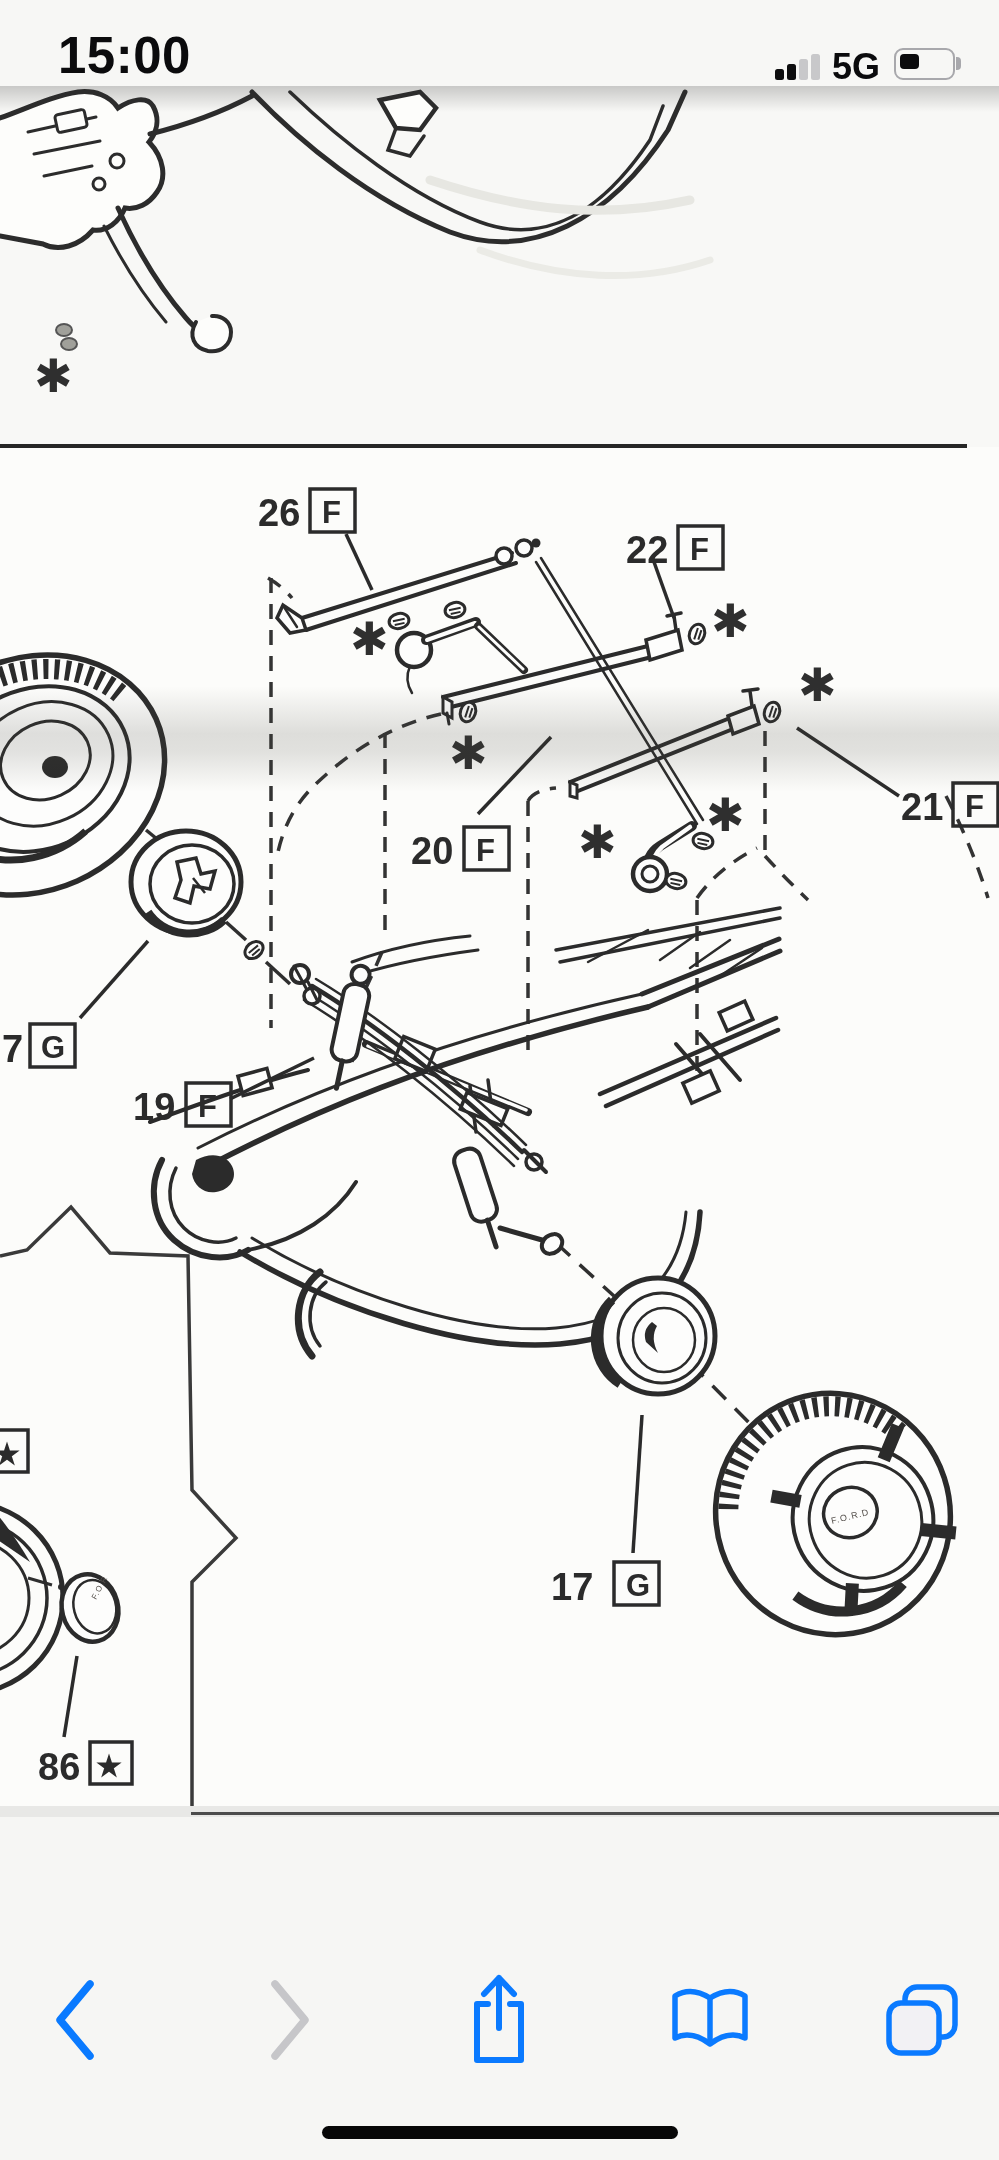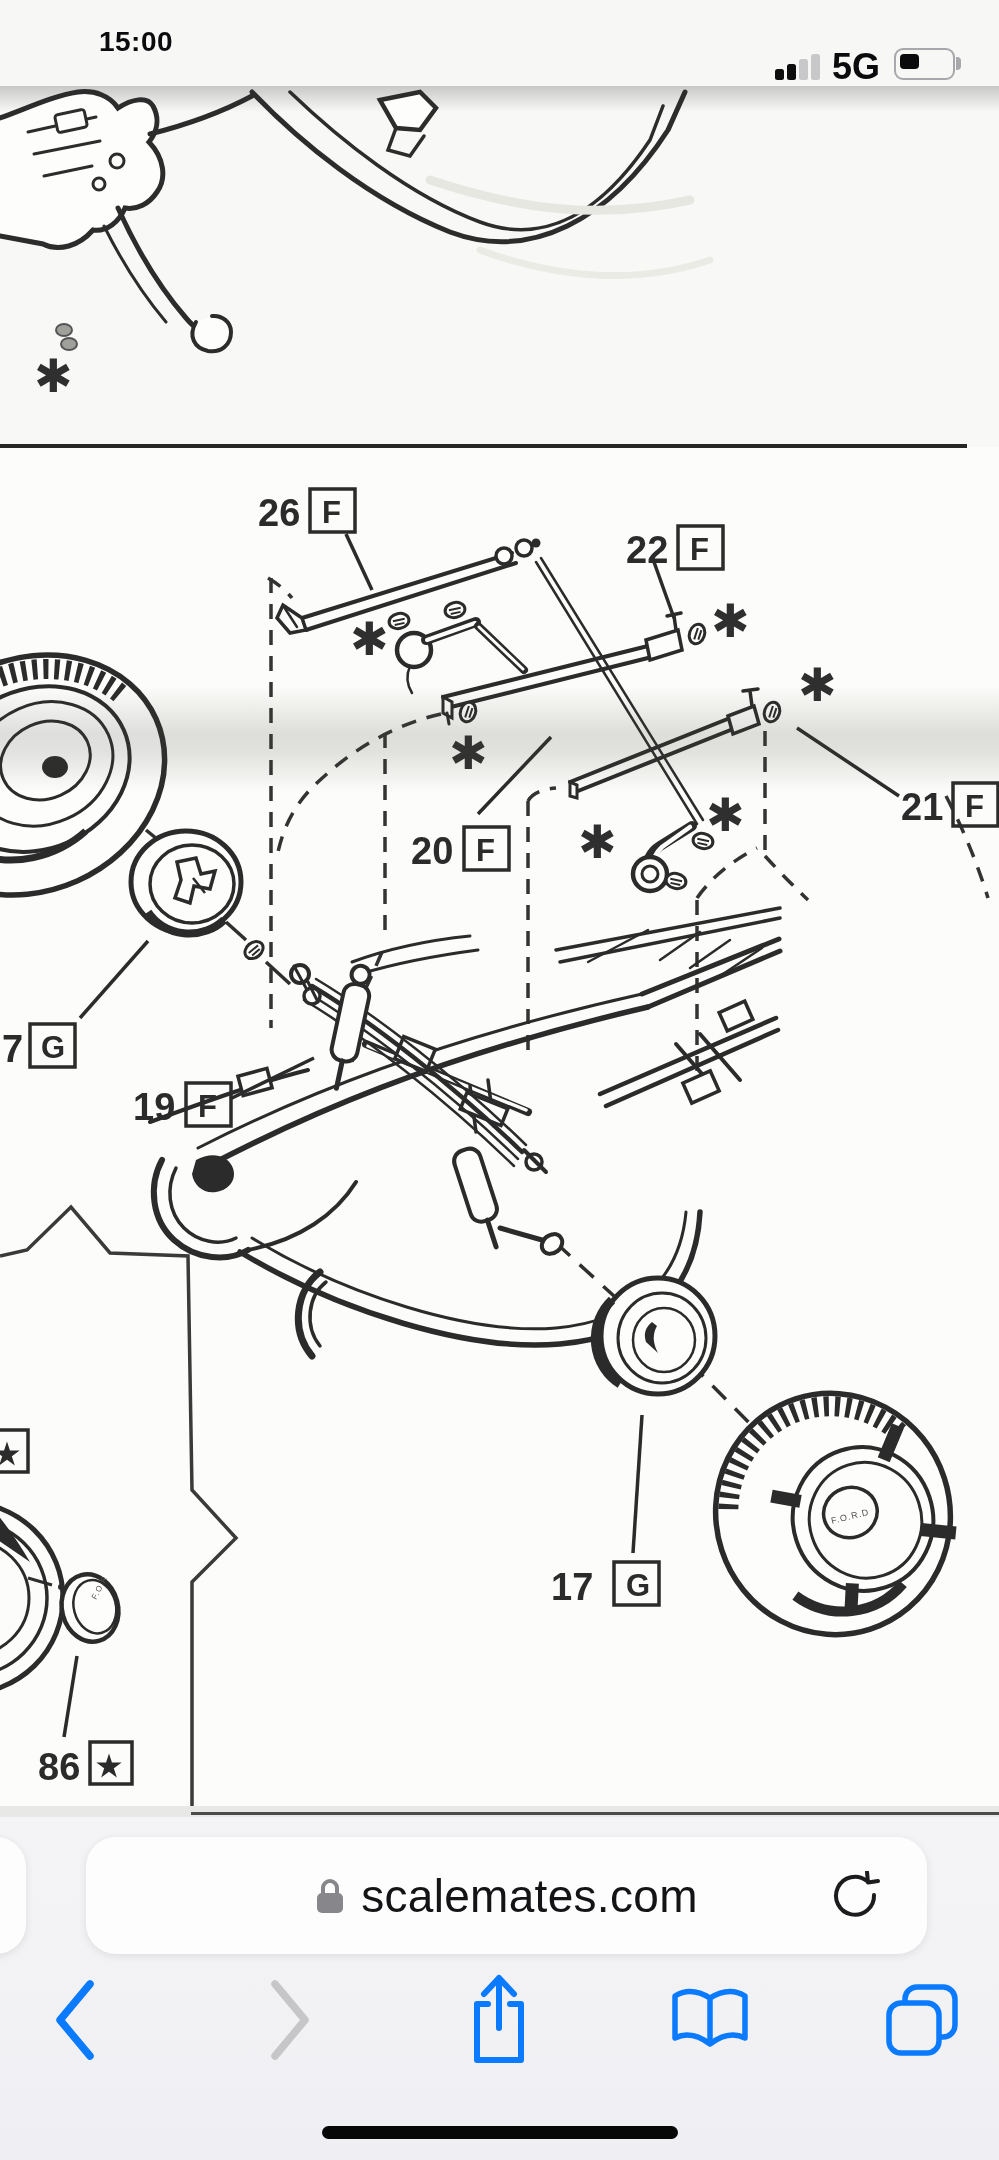--- a/index.html
+++ b/index.html
@@ -1,21 +1,21 @@
 <!DOCTYPE html>
 <html><head>
 <meta charset="utf-8">
 <style>
   html,body{margin:0;padding:0;background:#000;}
   .screen{position:relative;width:999px;height:2160px;overflow:hidden;
           background:#f6f6f4;font-family:"Liberation Sans",sans-serif;}
   
   .statusbar{position:absolute;left:0;top:0;width:999px;height:86px;background:#f7f7f5;z-index:30;}
-  .sb-time{position:absolute;left:58px;top:26px;width:156px;text-align:center;
-           font-size:28px;font-weight:700;color:#0b0b0d;letter-spacing:0.5px;}
+  .sb-time{position:absolute;left:58px;top:26px;width:156px;text-align:left;
+           font-size:51px;font-weight:700;color:#0b0b0d;letter-spacing:0.5px;}
   .sb-right{position:absolute;right:44px;top:40px;display:flex;align-items:flex-end;gap:10px;}
   .sb-bars{display:flex;align-items:flex-end;gap:3px;height:26px;}
   .sb-bar{width:9px;border-radius:2.5px;background:#c8c8ca;}
   .sb-bar.on{background:#0e0e0f;}
   .sb-net{font-size:36px;font-weight:600;color:#0b0b0d;line-height:26px;margin-left:2px;margin-top:14px;}
   .sb-batt{position:relative;width:57px;height:28px;border:2.5px solid #a8a8ac;border-radius:9px;margin-left:4px;}
   .sb-batt-fill{position:absolute;left:4px;top:4px;width:19px;height:15px;border-radius:4px;background:#0b0b0d;}
   .sb-batt-nub{position:absolute;right:-8px;top:7px;width:5px;height:13px;border-radius:0 4px 4px 0;background:#a8a8ac;}
   
   .doc{position:absolute;left:0;top:85px;width:999px;height:1732px;}
@@ -350,36 +350,20 @@
       <text class="partletter" x="-6" y="1464" style="font-size:29px">★</text>
     </g>
 
     <rect x="0" y="686" width="999" height="106" fill="url(#fold)"></rect>
   </svg>
   </div>
 
   <div class="edge-strip"></div>
   <div class="edge-line"></div>
 
-  <div class="chrome">
-    <div class="url-frag"></div>
-    <div class="url-pill">
-      <div class="url-center">
-        <svg width="30" height="38" viewBox="0 0 30 38">
-          <rect x="2" y="16" width="26" height="20" rx="5" fill="#86868b"></rect>
-          <path d="M8,16 V11 a7,7 0 0 1 14,0 V16" fill="none" stroke="#86868b" stroke-width="4"></path>
-        </svg>
-        <span class="url-text">scalemates.com</span>
-      </div>
-      <svg class="reload-btn" viewBox="0 0 50 50">
-        <path d="M36,10 A19,19 0 1 0 43,24" fill="none" stroke="#1c1c1e" stroke-width="4" stroke-linecap="round"></path>
-        <path d="M36,1 L37,11.5 L47,10" fill="none" stroke="#1c1c1e" stroke-width="4" stroke-linecap="round" stroke-linejoin="round"></path>
-      </svg>
-    </div>
-  </div>
 
   <div class="toolbar-btn" style="left:30px">
     <svg width="46" height="84" viewBox="0 0 46 84">
       <path d="M38,6 L8,42 L38,78" fill="none" stroke="#0a7aff" stroke-width="7.5" stroke-linecap="round" stroke-linejoin="round"></path>
     </svg>
   </div>
   <div class="toolbar-btn" style="left:245px">
     <svg width="46" height="84" viewBox="0 0 46 84">
       <path d="M8,6 L38,42 L8,78" fill="none" stroke="#c6c6c9" stroke-width="7.5" stroke-linecap="round" stroke-linejoin="round"></path>
     </svg>

